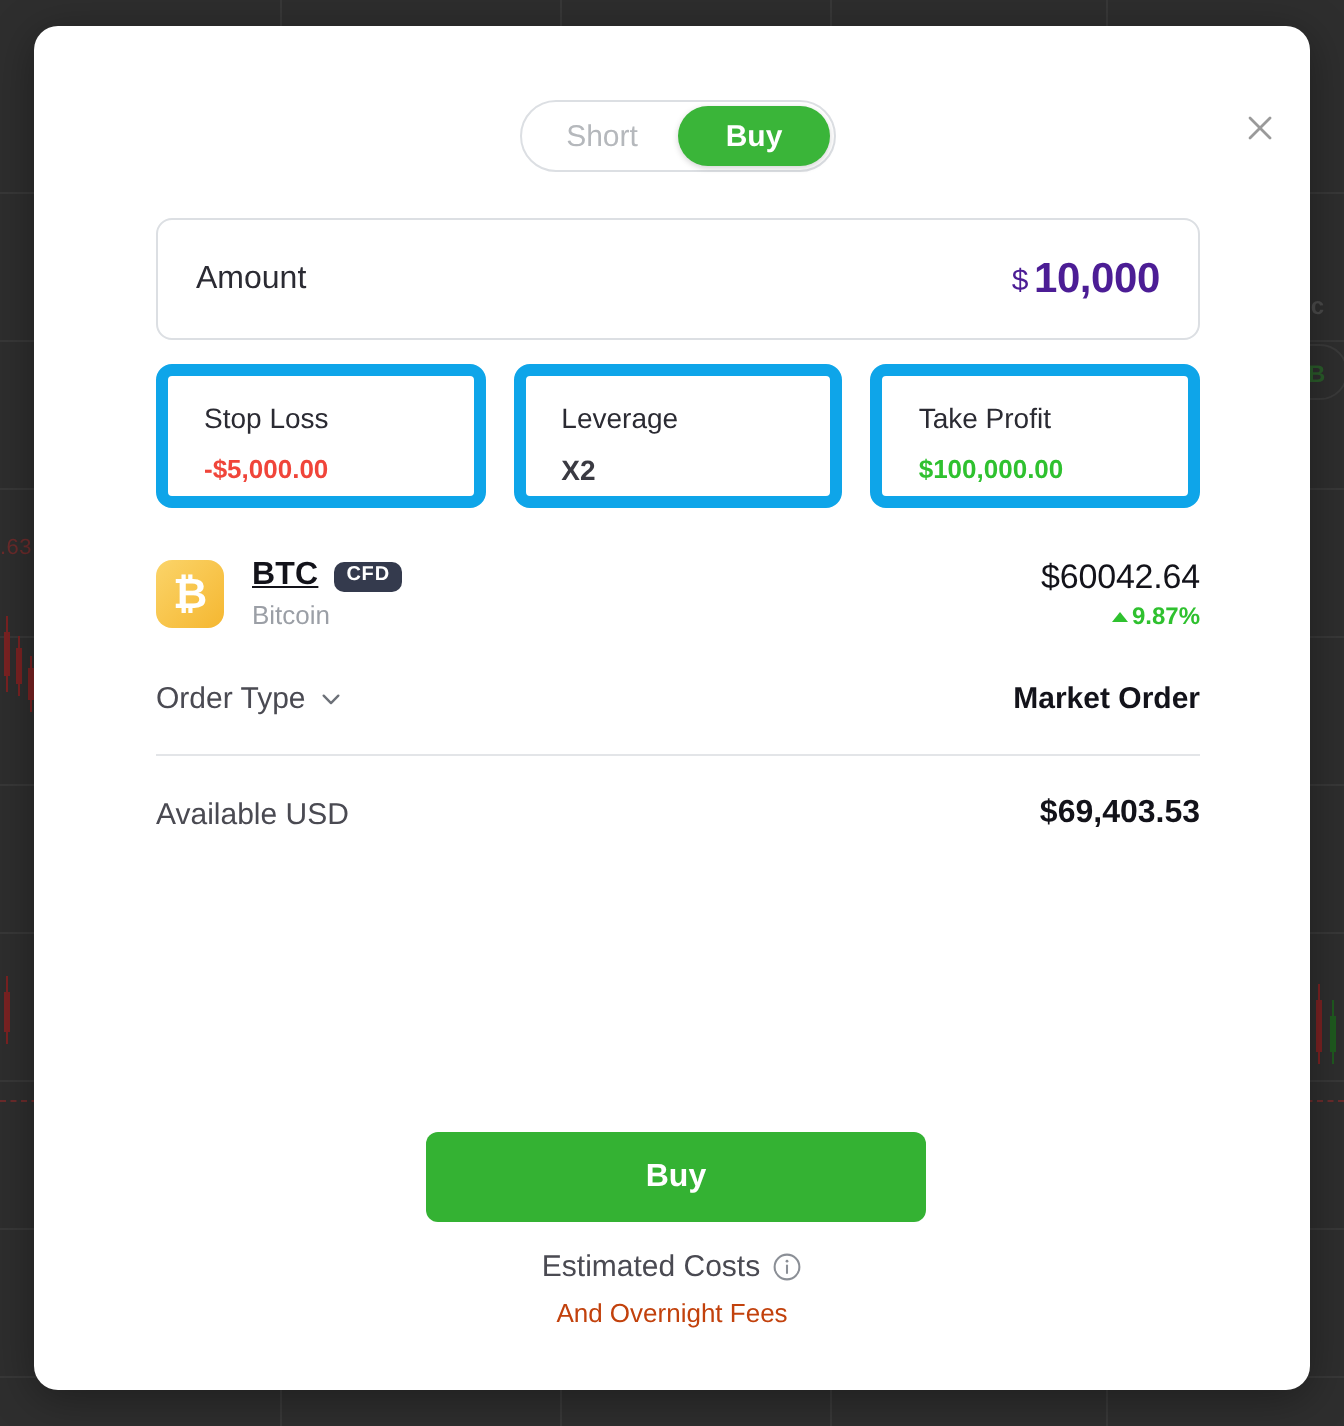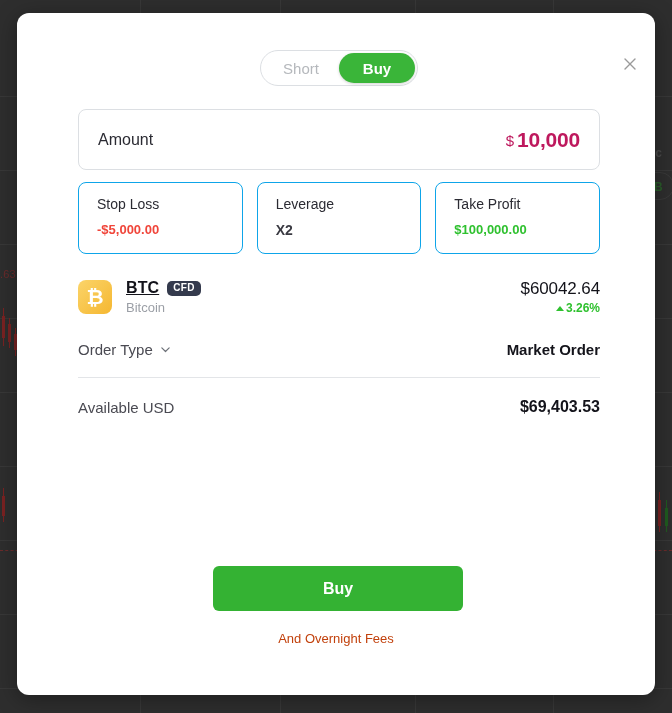--- a/index.html
+++ b/index.html
@@ -157,21 +157,21 @@
     justify-content: space-between;
     padding: 0 19px;
     box-sizing: border-box;
   }
   .amount-label {
     font-size: 16px;
     color: #2b2b33;
   }
   .amount-value {
     font-size: 21px;
-    color: #be185d;
+    color: #4c1d95;
     font-weight: bold;
     letter-spacing: -.2px;
     text-align: right;
   }
   .amount-value .cur {
     font-size: 15px;
     font-weight: normal;
     margin-right: 3px;
     position: relative;
     top: -1px;
@@ -203,21 +203,21 @@
 
   
   .cards-row {
     margin-top: 12px;
     display: flex;
     gap: 14px;
   }
   .stat-card {
     flex: 1;
     height: 72px;
-    border: 1px solid #0ea5e9;
+    border: 6px solid #0ea5e9;
     border-radius: 8px;
     box-sizing: border-box;
     padding: 13px 18px 0 18px;
     cursor: pointer;
   }
   .stat-title {
     font-size: 14px;
     color: #2b2b33;
     margin-bottom: 10px;
   }
@@ -475,21 +475,21 @@
         <div class="asset-sym-line">
           <span class="asset-sym">BTC</span>
           <span class="cfd-badge">CFD</span>
         </div>
         <div class="asset-name">Bitcoin</div>
       </div>
       <div class="asset-price-wrap">
         <div class="asset-price">$60042.64</div>
         <div class="asset-change">
           <span class="tri-up"></span>
-          <span>3.26%</span>
+          <span>9.87%</span>
         </div>
       </div>
     </div>
 
     <div class="order-row">
       <div class="order-left">
         <span>Order Type</span>
         <span class="chev">
           <svg width="11" height="11" viewBox="0 0 12 12" fill="none" stroke="currentColor" stroke-width="1.3" stroke-linecap="round" stroke-linejoin="round">
             <polyline points="2,4.2 6,8.2 10,4.2"></polyline>
@@ -503,16 +503,26 @@
 
     <div class="avail-row">
       <div class="avail-label">Available USD</div>
       <div class="avail-value">$69,403.53</div>
     </div>
   </div>
 
   <button class="buy-btn">Buy</button>
 
   <div class="footer">
+    <div class="est-line">
+      <span>Estimated Costs</span>
+      <span class="info-icon">
+        <svg width="15" height="15" viewBox="0 0 16 16" fill="none" stroke="currentColor" stroke-width="1.1">
+          <circle cx="8" cy="8" r="6.6"></circle>
+          <line x1="8" y1="7.2" x2="8" y2="11.2" stroke-linecap="round"></line>
+          <circle cx="8" cy="4.9" r="0.75" fill="currentColor" stroke="none"></circle>
+        </svg>
+      </span>
+    </div>
     <div class="fees-line">And Overnight Fees</div>
   </div>
 
 </div>
 
 </body></html>

